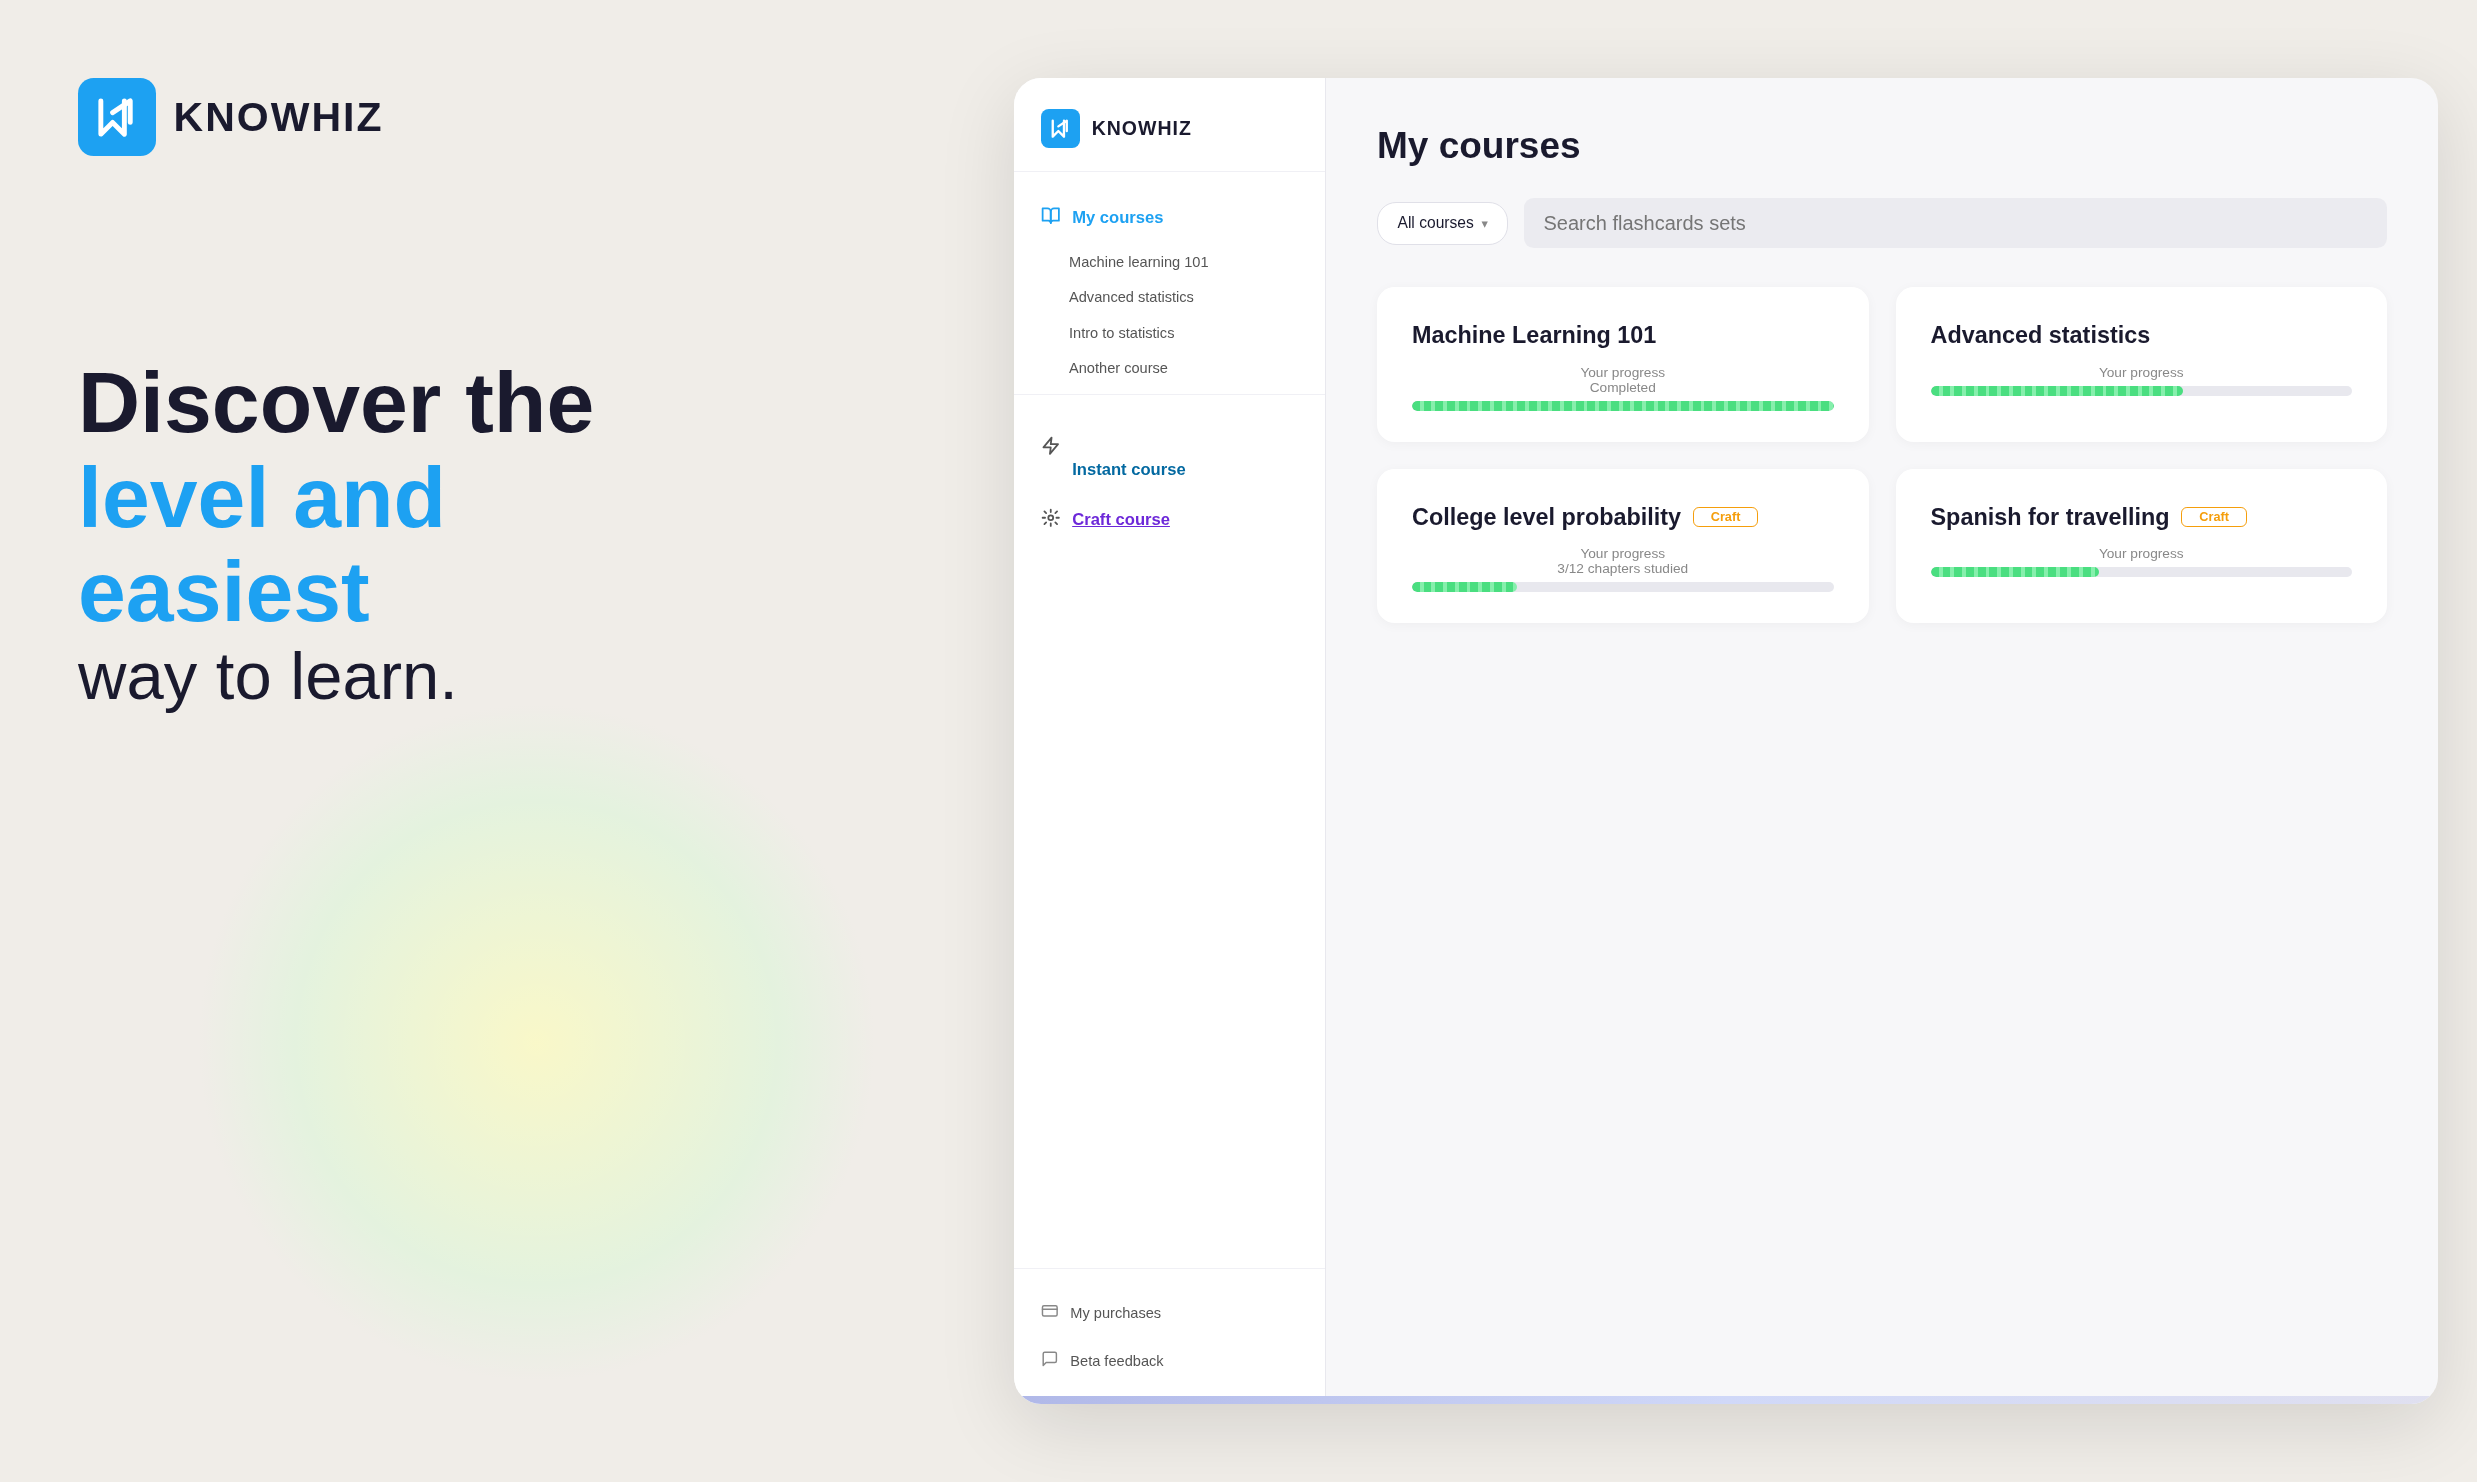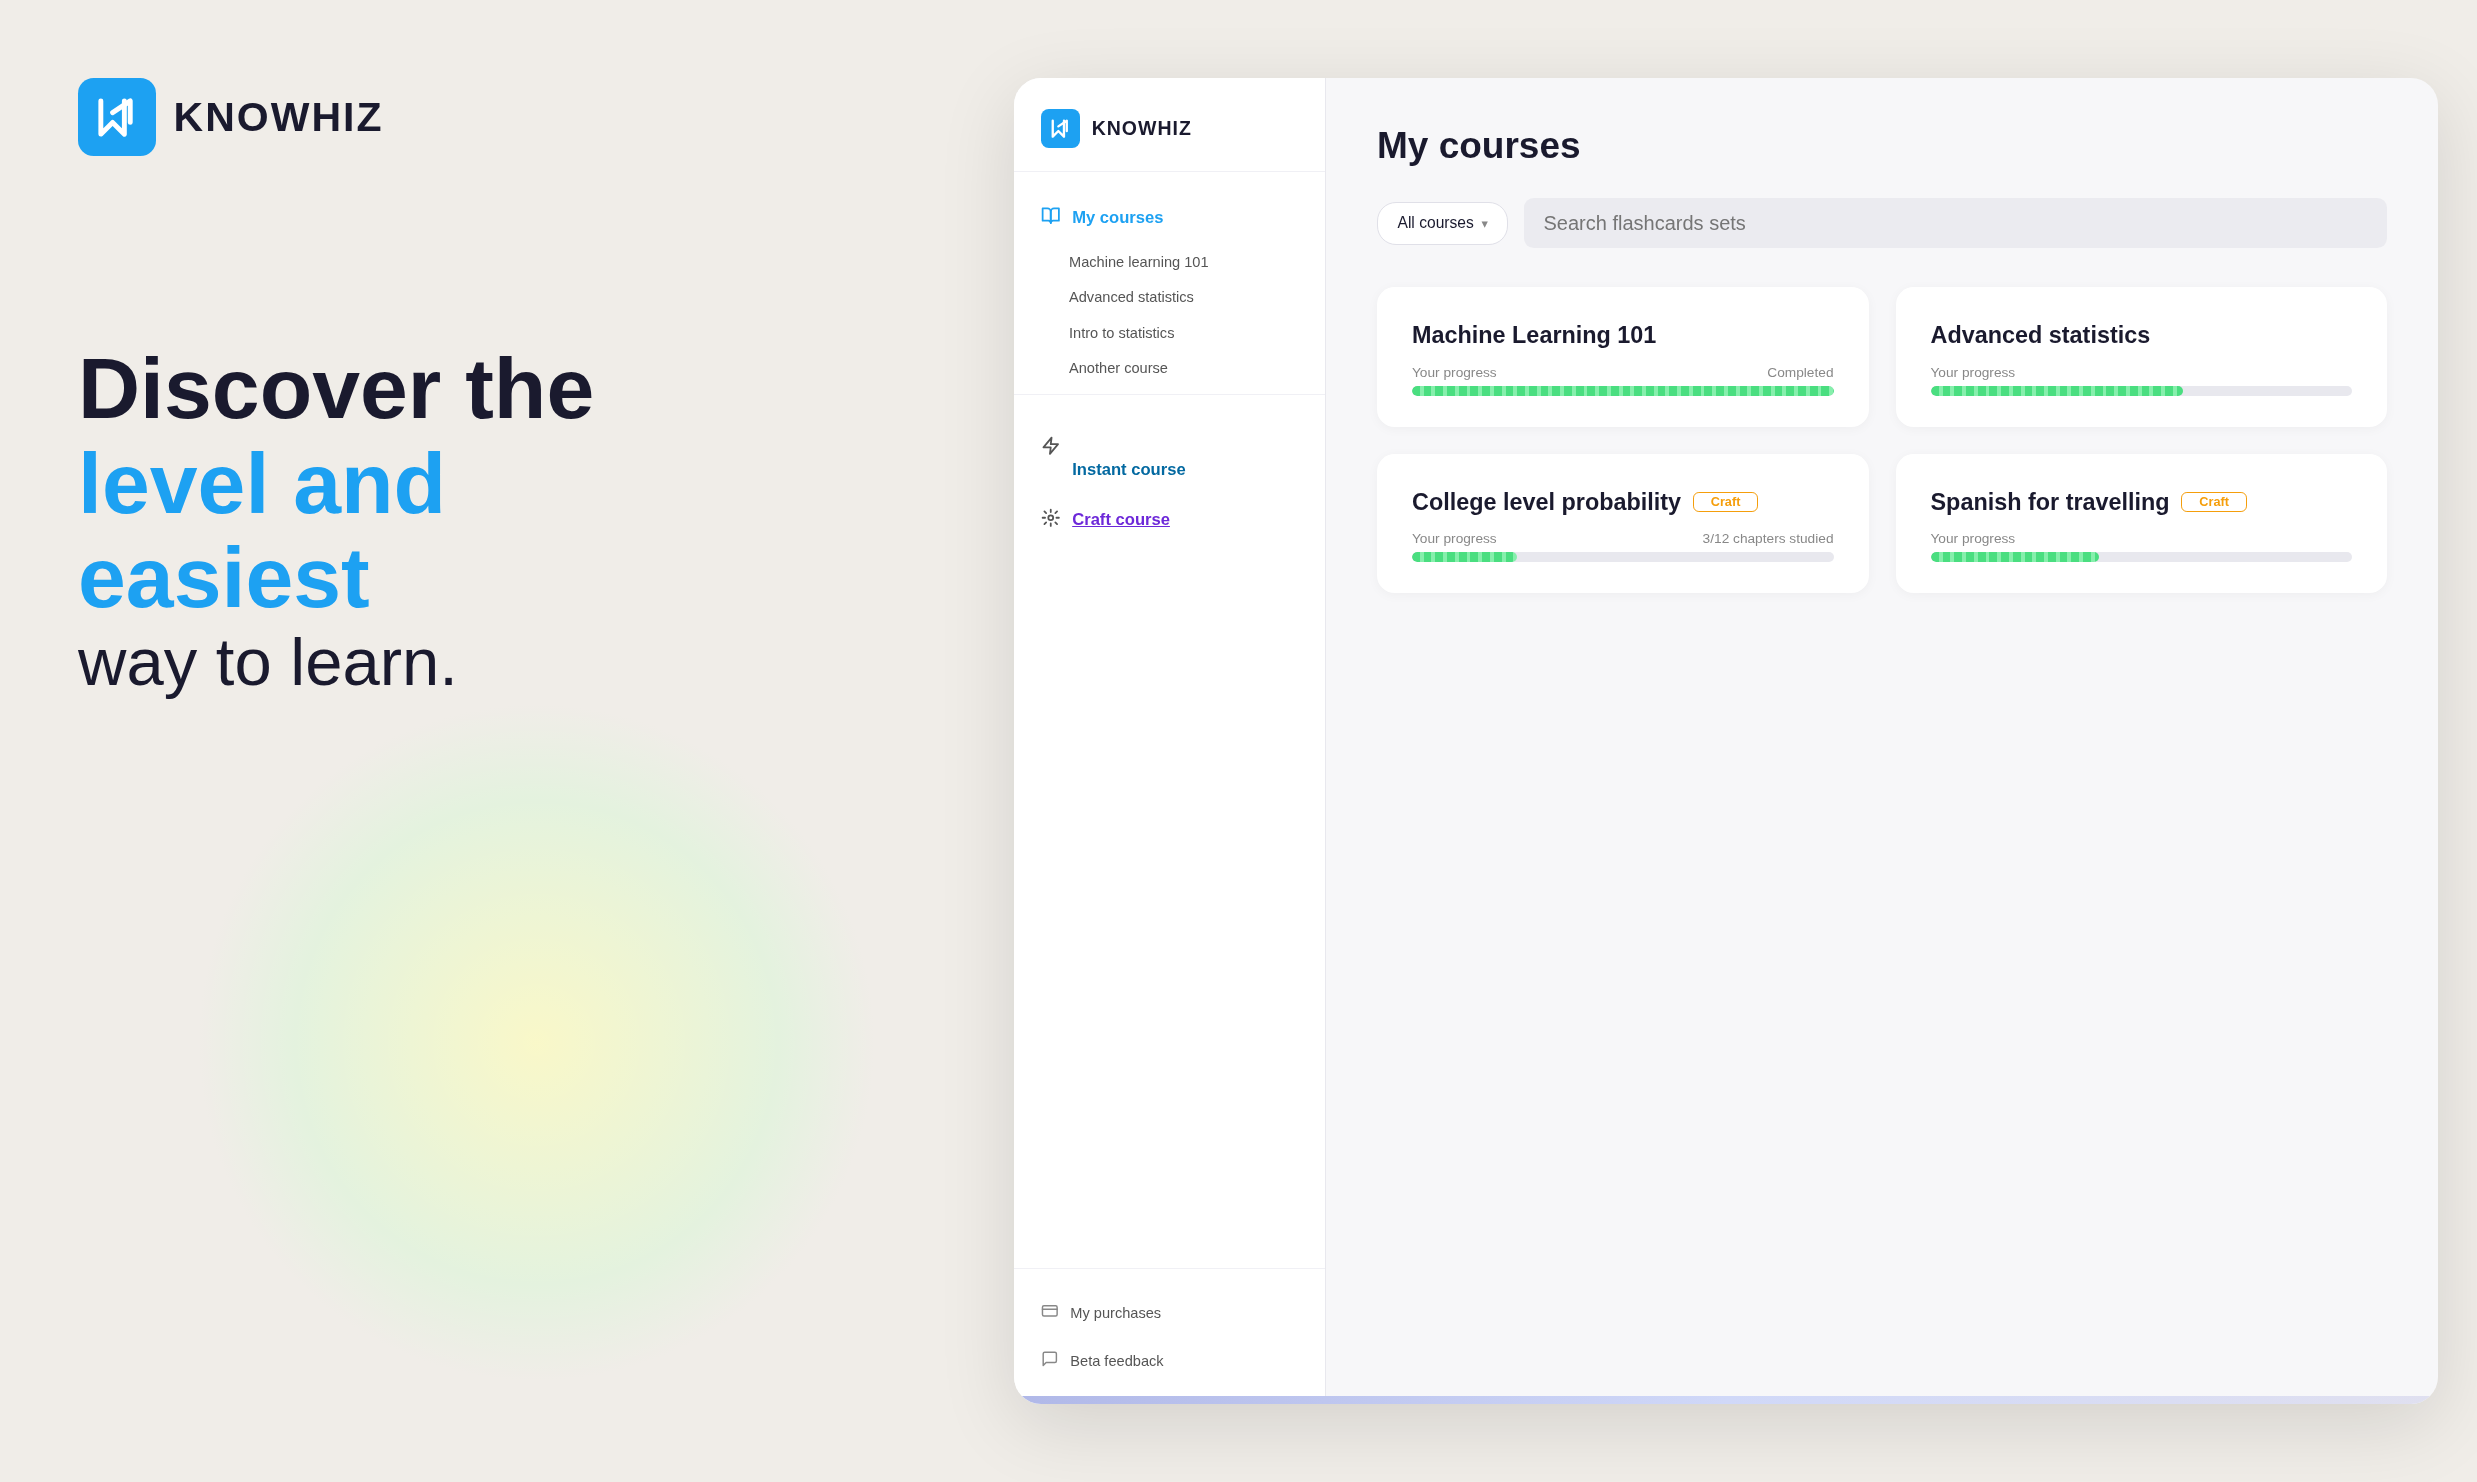--- a/index.html
+++ b/index.html
@@ -52,21 +52,21 @@
     .logo-text {
       font-size: 41px;
       font-weight: 800;
       color: #1a1a2e;
       letter-spacing: 2px;
     }
 
     
     .hero-text {
       position: absolute;
-      top: 341px;
+      top: 355px;
       left: 78px;
       max-width: 683px;
     }
 
     .hero-line1 {
       font-size: 86px;
       font-weight: 900;
       color: #1a1a2e;
       line-height: 1.1;
     }
@@ -264,20 +264,21 @@
     }
 
     .progress-label {
       font-size: 13.7px;
       color: #888;
       margin-top: 15.6px;
       margin-bottom: 5.9px;
       display: flex;
       justify-content: space-between;
       align-items: center;
+      flex-direction: column;
     }
 
     .progress-status {
       font-size: 13.7px;
       color: #888;
     }
 
     .progress-bar-bg {
       width: 100%;
       height: 9.8px;

